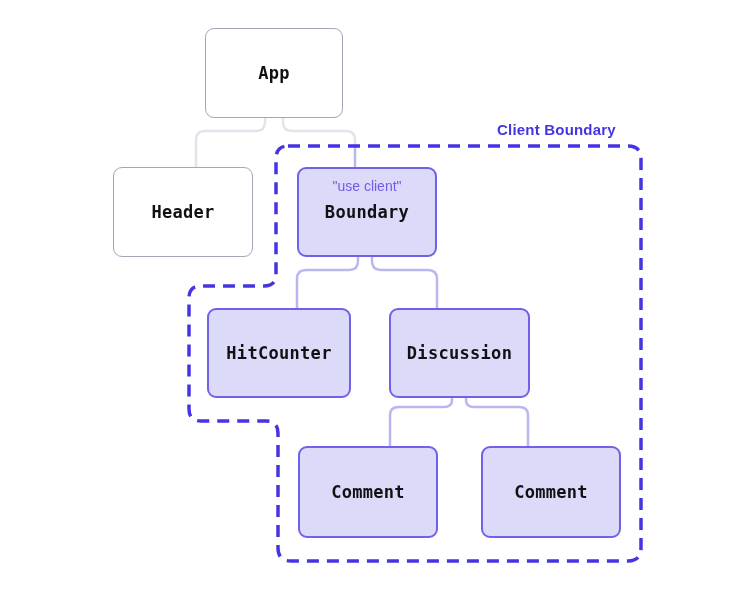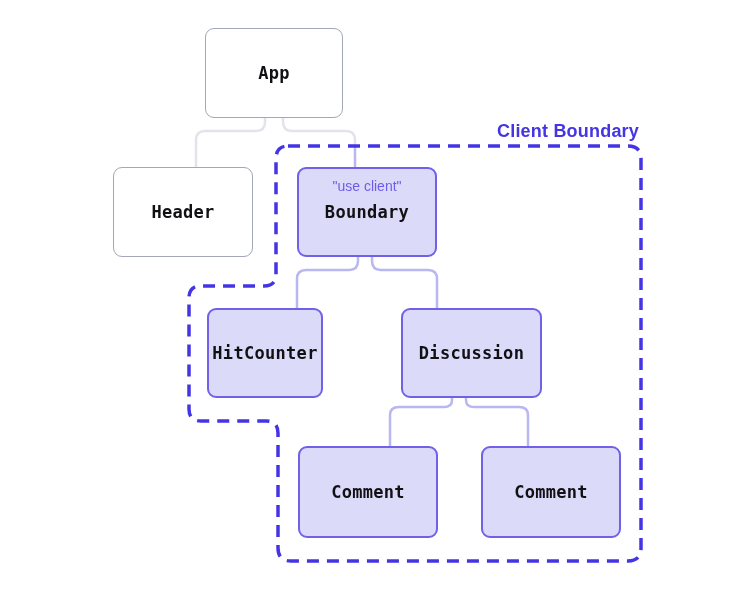--- a/index.html
+++ b/index.html
@@ -73,21 +73,21 @@
     font-size: 14px;
     color: var(--directive-text, #6f5be9);
     white-space: nowrap;
   }
   .boundary-label {
     position: absolute;
     left: 497px;
     top: 121px;
     font-family: "Liberation Sans", sans-serif;
     font-weight: bold;
-    font-size: 18px;
+    font-size: 15px;
     letter-spacing: 0.2px;
     color: var(--boundary, #4534e4);
     white-space: nowrap;
   }
 </style>
 </head>
 <body>
 
 <div class="canvas">
 
@@ -113,25 +113,25 @@
 
   <div class="node server" style="left:113px; top:167px; width:140px; height:90px;">
     <span class="node-label">Header</span>
   </div>
 
   <div class="node client" style="left:297px; top:167px; width:140px; height:90px;">
     <span class="directive">"use client"</span>
     <span class="node-label">Boundary</span>
   </div>
 
-  <div class="node client" style="left:207px; top:308px; width:116px; height:90px;">
+  <div class="node client" style="left:207px; top:308px; width:144px; height:90px;">
     <span class="node-label">HitCounter</span>
   </div>
 
-  <div class="node client" style="left:389px; top:308px; width:141px; height:90px;margin-left:12px;">
+  <div class="node client" style="left:389px; top:308px; width:141px; height:90px;">
     <span class="node-label">Discussion</span>
   </div>
 
   <div class="node client" style="left:298px; top:446px; width:140px; height:92px;">
     <span class="node-label">Comment</span>
   </div>
 
   <div class="node client" style="left:481px; top:446px; width:140px; height:92px;">
     <span class="node-label">Comment</span>
   </div>

